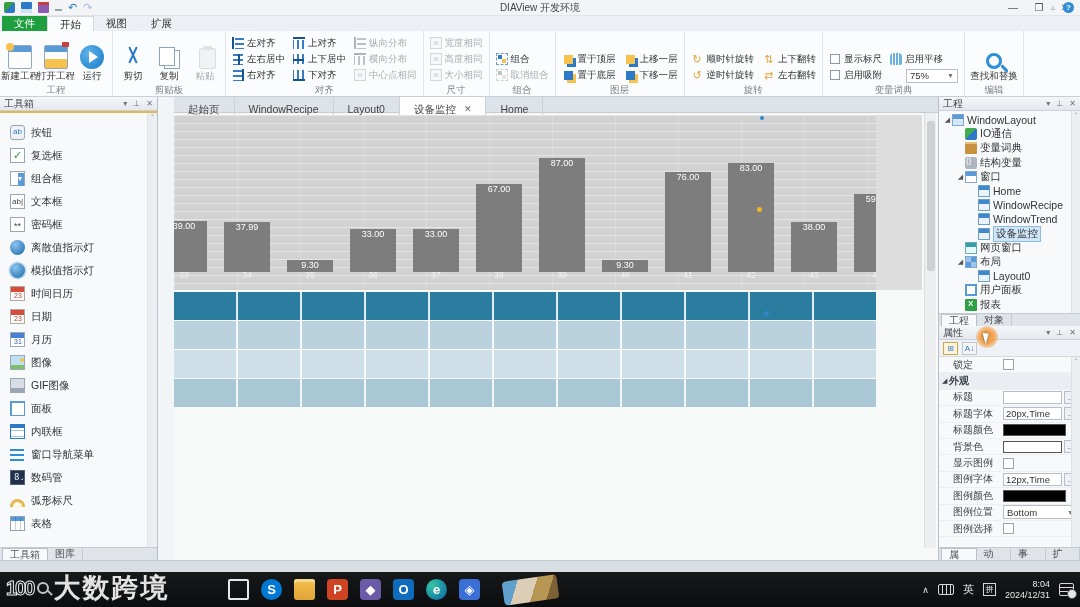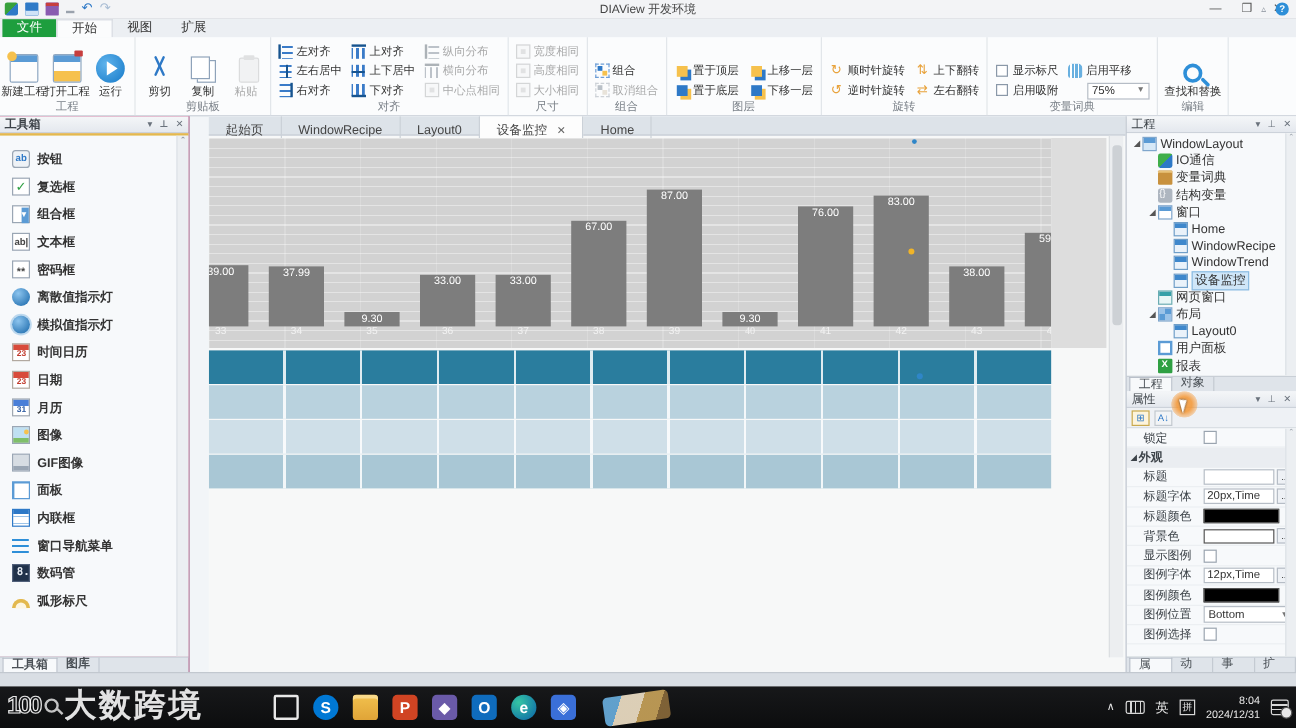--- a/index.html
+++ b/index.html
@@ -72,21 +72,21 @@
   .si-group::after { content:""; position:absolute; right:1px; bottom:1px; width:4px; height:4px; background:#f6c14d; }
   .si-layer { background:#f6c14d; width:9px; height:9px; margin:2px; box-shadow:3px 3px 0 #2e79c7; }
   .si-layer2 { background:#2e79c7; width:9px; height:9px; margin:2px; box-shadow:3px 3px 0 #f6c14d; }
   .si-glyph { font-size:11px; line-height:12px; color:#e8a33d; text-align:center; width:13px; }
   .si-checkbox { width:10px; height:10px; border:1px solid #8a98a8; background:#fff; margin:1px; }
   .si-pan { background:#69b0e0; border-radius:4px 4px 2px 2px; background-image:linear-gradient(90deg,transparent 2px,#fff 2px 3px,transparent 3px 5px,#fff 5px 6px,transparent 6px 8px,#fff 8px 9px,transparent 9px); }
   .zoom-box { display:flex; align-items:center; border:1px solid #b6bdc6; background:#fff; width:52px; height:14px; padding:0 3px; justify-content:space-between; margin:1px 0 0 16px; }
   .zoom-arrow { font-size:7px; color:#777; }
 
   
-  #left-panel { position:absolute; left:0; top:97px; width:158px; height:463px; background:#be185d; border-right:1px solid #b9c0ca; display:flex; flex-direction:column;font-weight:bold; }
+  #left-panel { position:absolute; left:0; top:97px; width:158px; height:463px; background:#000000; border-right:1px solid #b9c0ca; display:flex; flex-direction:column; }
   .panel-header { height:14px; display:flex; align-items:center; padding:0 4px; font-size:10px; color:#3c4248; background:linear-gradient(#f4f6f8,#e4e8ee); border-bottom:1px solid #ccd2da; }
   .panel-header .ph-title { flex:1; }
   .ph-ic { color:#6a727c; font-size:8px; margin-left:6px; }
   #toolbox-list { flex:1; background:#f7f9fb; border-top:2px solid #e3b94f; position:relative; overflow:hidden; padding-top:8px; }
   .tb-item { display:flex; align-items:center; gap:6px; height:23px; padding-left:10px; font-size:10.5px; }
   .ti { width:15px; height:15px; display:inline-block; position:relative; flex:none; }
   .ti-button { border:1px solid #9aa6b4; border-radius:3px; background:#eef2f6; }
   .ti-button::after { content:"ab"; position:absolute; left:2px; top:1px; font-size:8px; color:#2e79c7; }
   .ti-checkbox-ctrl { border:1px solid #9aa6b4; background:#fff; }
   .ti-checkbox-ctrl::after { content:"✓"; position:absolute; left:2px; top:0px; font-size:11px; color:#2fa043; font-weight:bold; }
@@ -513,20 +513,24 @@
           <span class="ti ti-navmenu"></span>
           <span>窗口导航菜单</span>
         </div>
         <div class="tb-item">
           <span class="ti ti-digital"></span>
           <span>数码管</span>
         </div>
         <div class="tb-item">
           <span class="ti ti-arc"></span>
           <span>弧形标尺</span>
+        </div>
+        <div class="tb-item">
+          <span class="ti ti-table"></span>
+          <span>表格</span>
         </div>
         <div id="toolbox-scroll">⌃<br></div>
     </div>
     <div class="panel-tabs" id="toolbox-tabs">
         <div class="ptab active">工具箱</div>
         <div class="ptab">图库</div>
       </div>
   </div>
 
   <div id="canvas">

